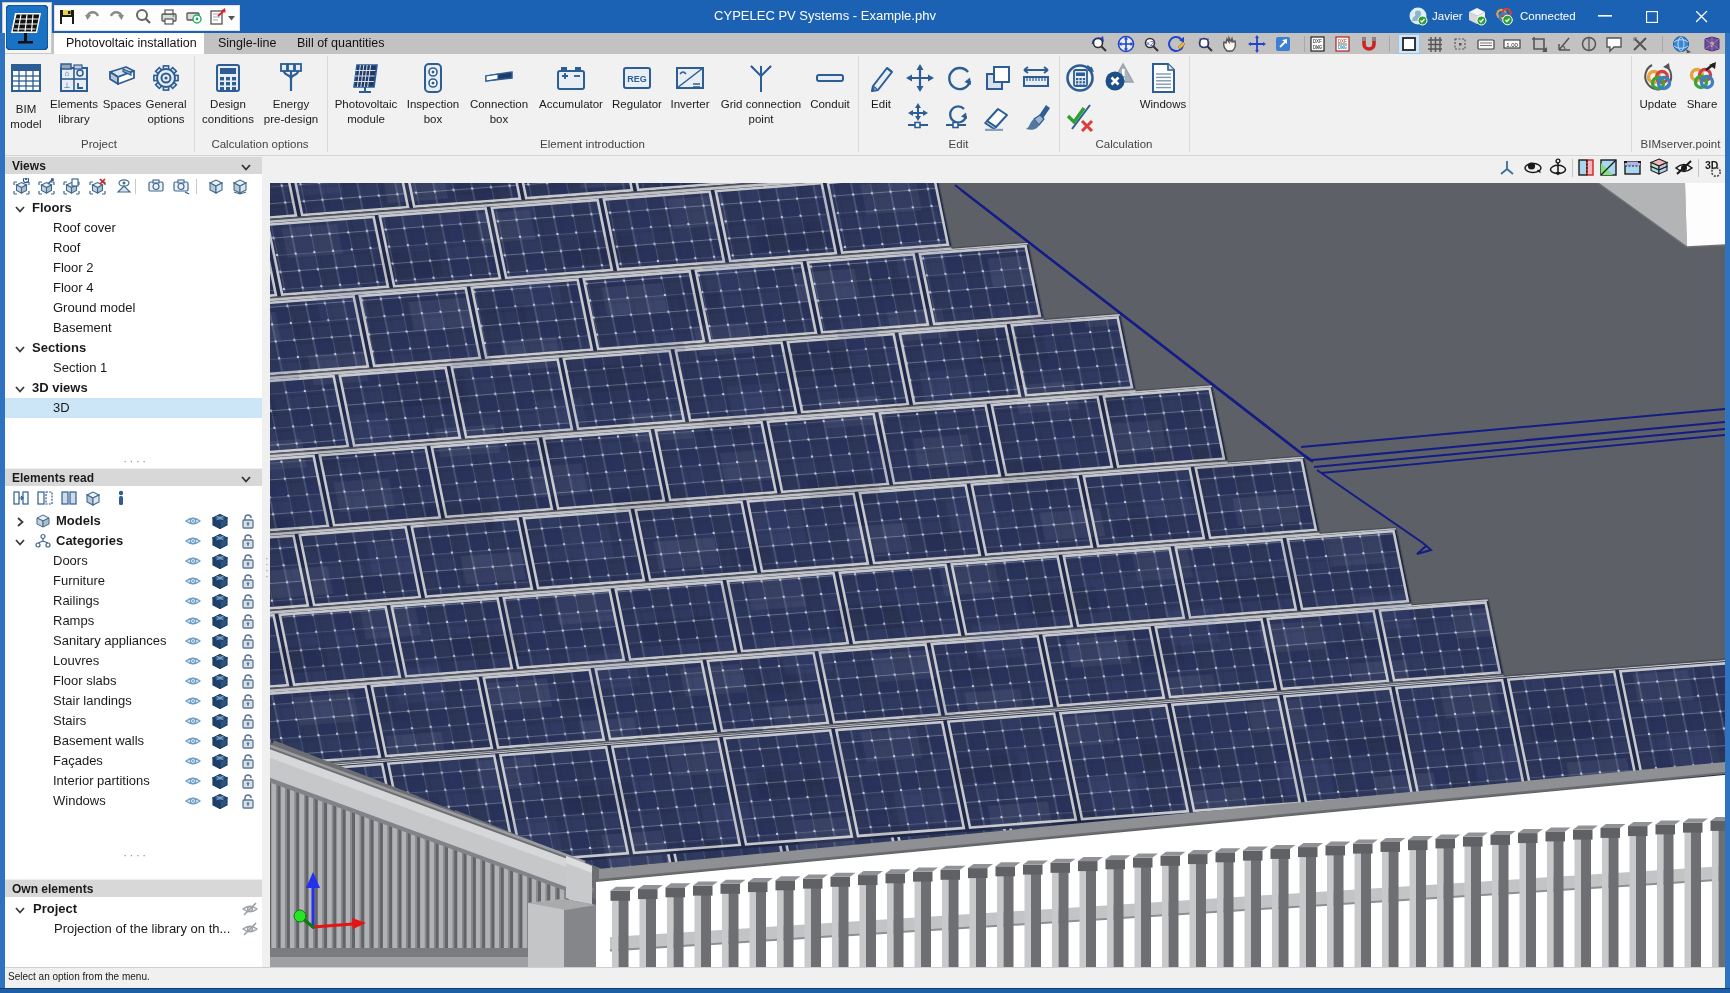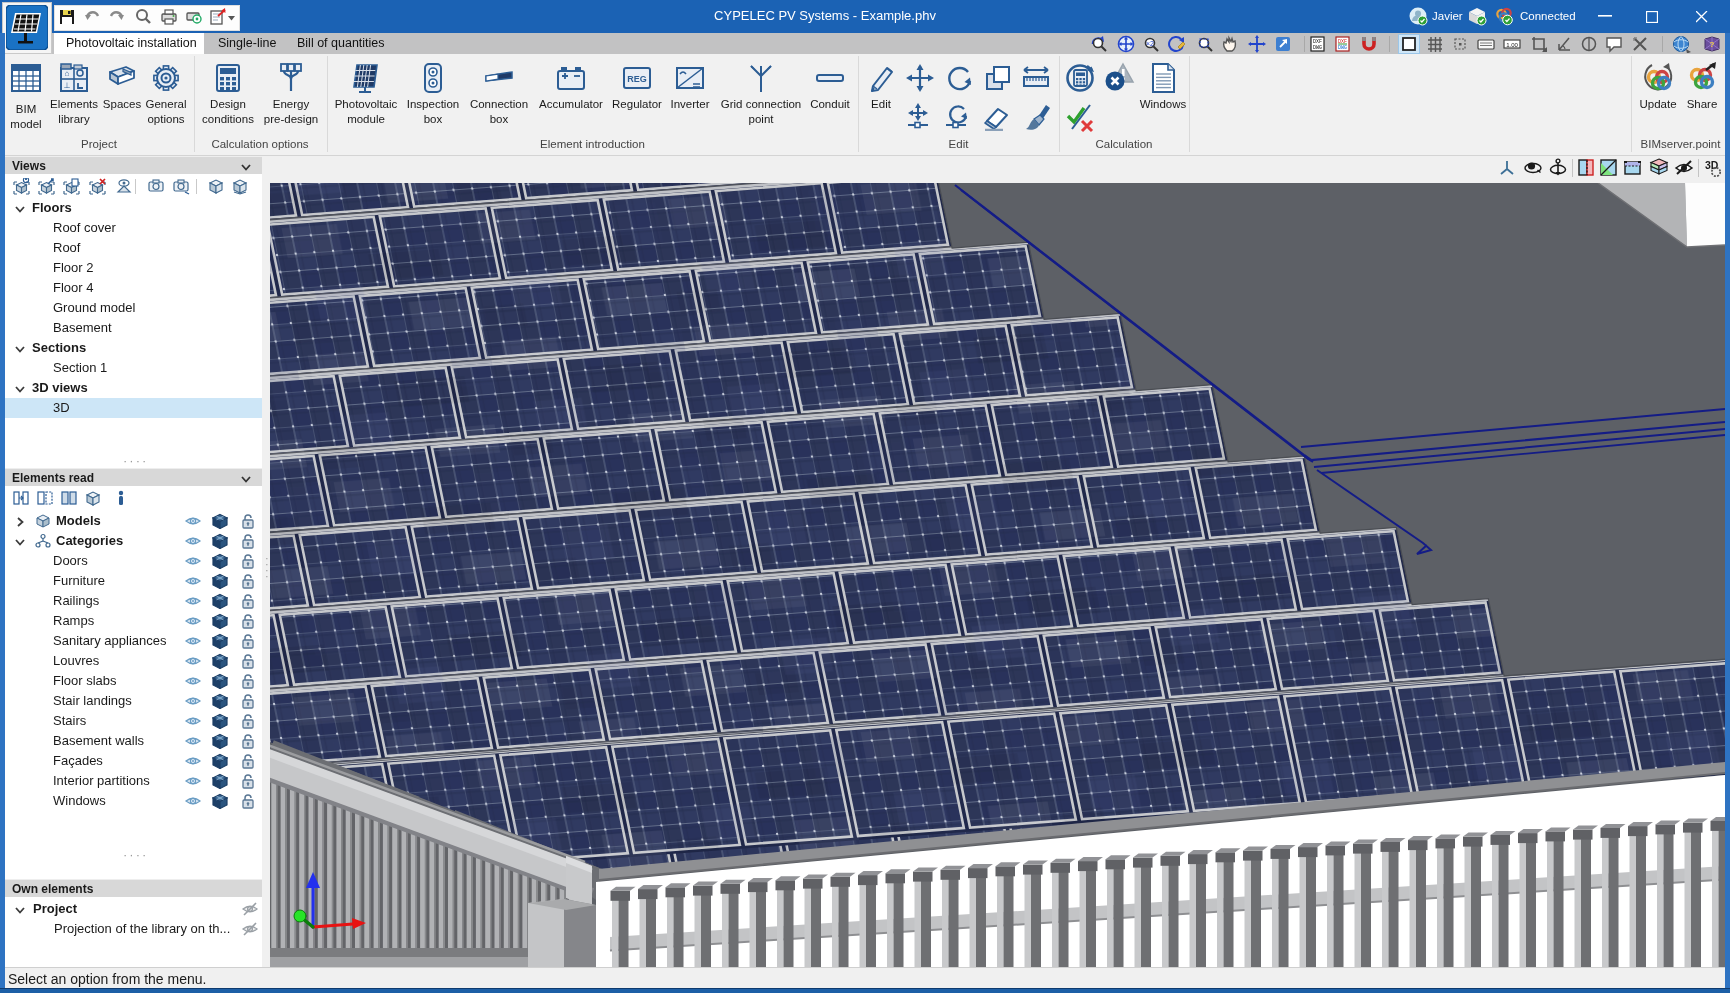--- a/index.html
+++ b/index.html
@@ -15,21 +15,21 @@
 .rlbl{position:absolute;font-size:11.5px;color:#1a1a1a;text-align:center;line-height:14.5px}
 .gcap{position:absolute;top:84px;font-size:11.5px;color:#444;text-align:center}
 #lpanel{position:absolute;left:5px;top:156px;width:257px;height:811px;background:#fff}
 .phead{position:absolute;left:0;width:257px;height:18px;background:#d8d8d8;border-top:1px solid #eee;font-size:12px;font-weight:bold;color:#1a1a1a;padding:2px 0 0 7px}
 .trow{position:absolute;font-size:13px;color:#1a1a1a;height:20px;padding-top:2px;white-space:nowrap}
 .trow.b{font-weight:bold}
 .hirow{position:absolute;left:0;width:257px;height:20px;background:#cde6f7}
 .vsep{position:absolute;width:1px;height:15px;background:#c9c9c9}
 .dots{position:absolute;left:118px;color:#9a9a9a;font-size:13px;letter-spacing:2px;height:8px;line-height:6px}
 #topstrip{position:absolute;left:262px;top:156px;width:1468px;height:27px;background:#f0f0f0}
-#statusbar{position:absolute;left:0;top:967px;width:1730px;height:21px;background:#f0f0f0;border-top:1px solid #cfcfcf;font-size:14px;color:#1a1a1a;padding:3px 0 0 8px}
+#statusbar{position:absolute;left:0;top:967px;width:1730px;height:21px;background:#f0f0f0;border-top:1px solid #cfcfcf;font-size:10px;color:#1a1a1a;padding:3px 0 0 8px}
 #bleft{position:absolute;left:0;top:33px;width:5px;height:955px;background:#2e73c2}
 #bright{position:absolute;left:1725px;top:33px;width:5px;height:955px;background:#2e73c2}
 #bbottom{position:absolute;left:0;top:988px;width:1730px;height:5px;background:#1d5fa6;border-top:1px solid #0e3a6e}
 #canvas{position:absolute;left:270px;top:183px;width:1455px;height:784px;background:#5d6066}
 </style></head><body>
 <div id="titlebar"></div>
 <div id="qat"></div>
 <svg style="position:absolute;left:58px;top:8px" width="18" height="18" viewBox="0 0 18 18" xmlns="http://www.w3.org/2000/svg">
     <rect x="2" y="2" width="14" height="14" fill="#1a1a1a"></rect>
     <rect x="5" y="2" width="8" height="5" fill="#e8d44d"></rect>

